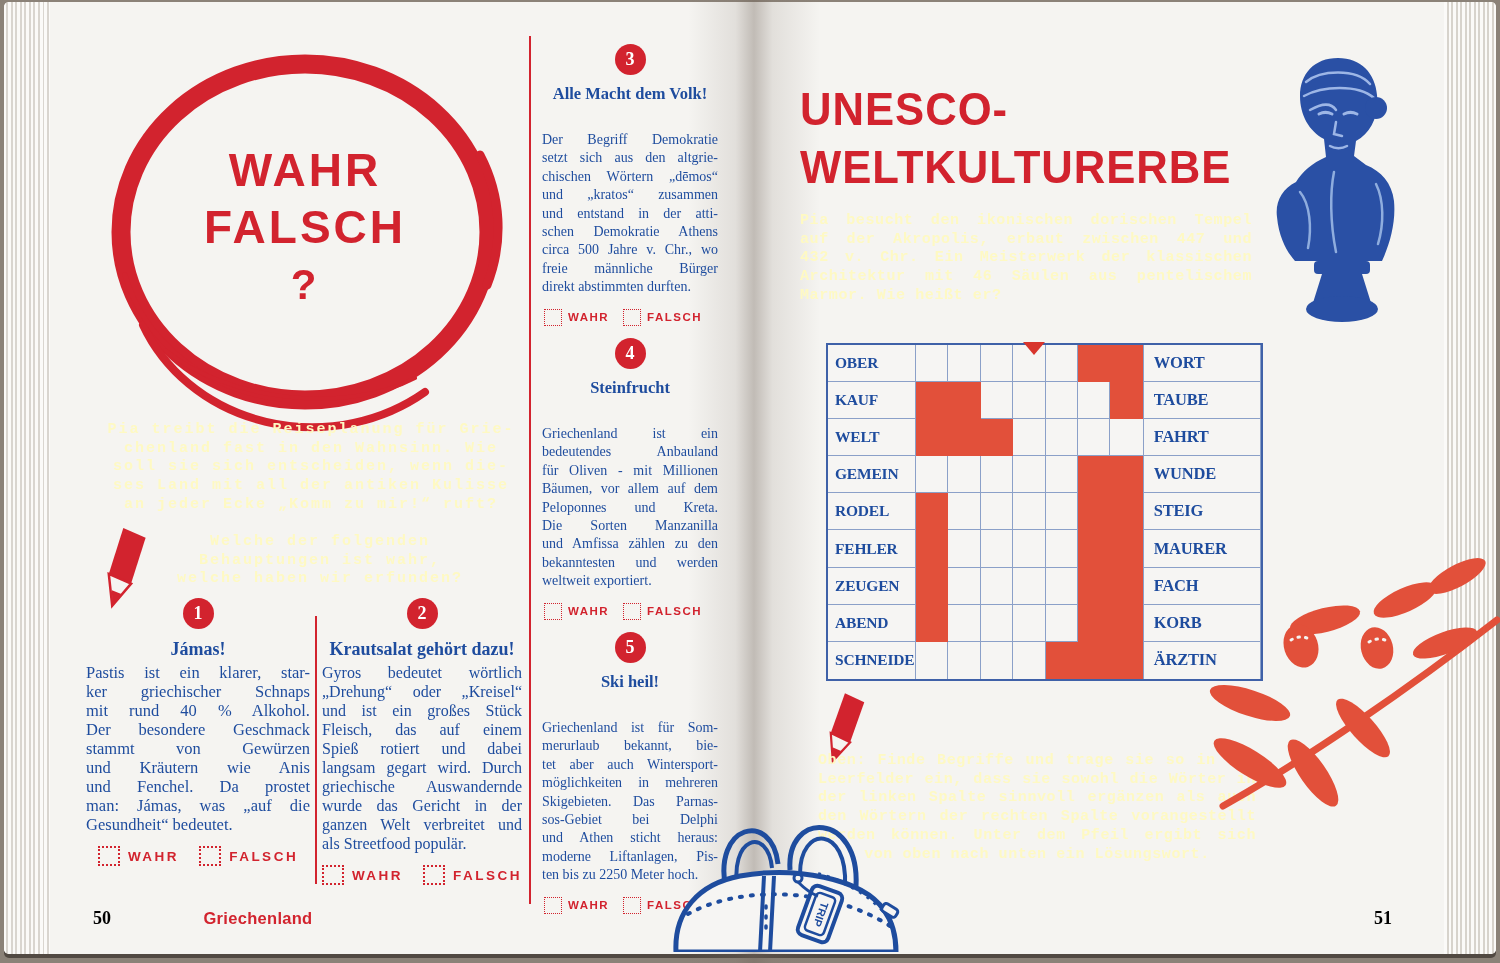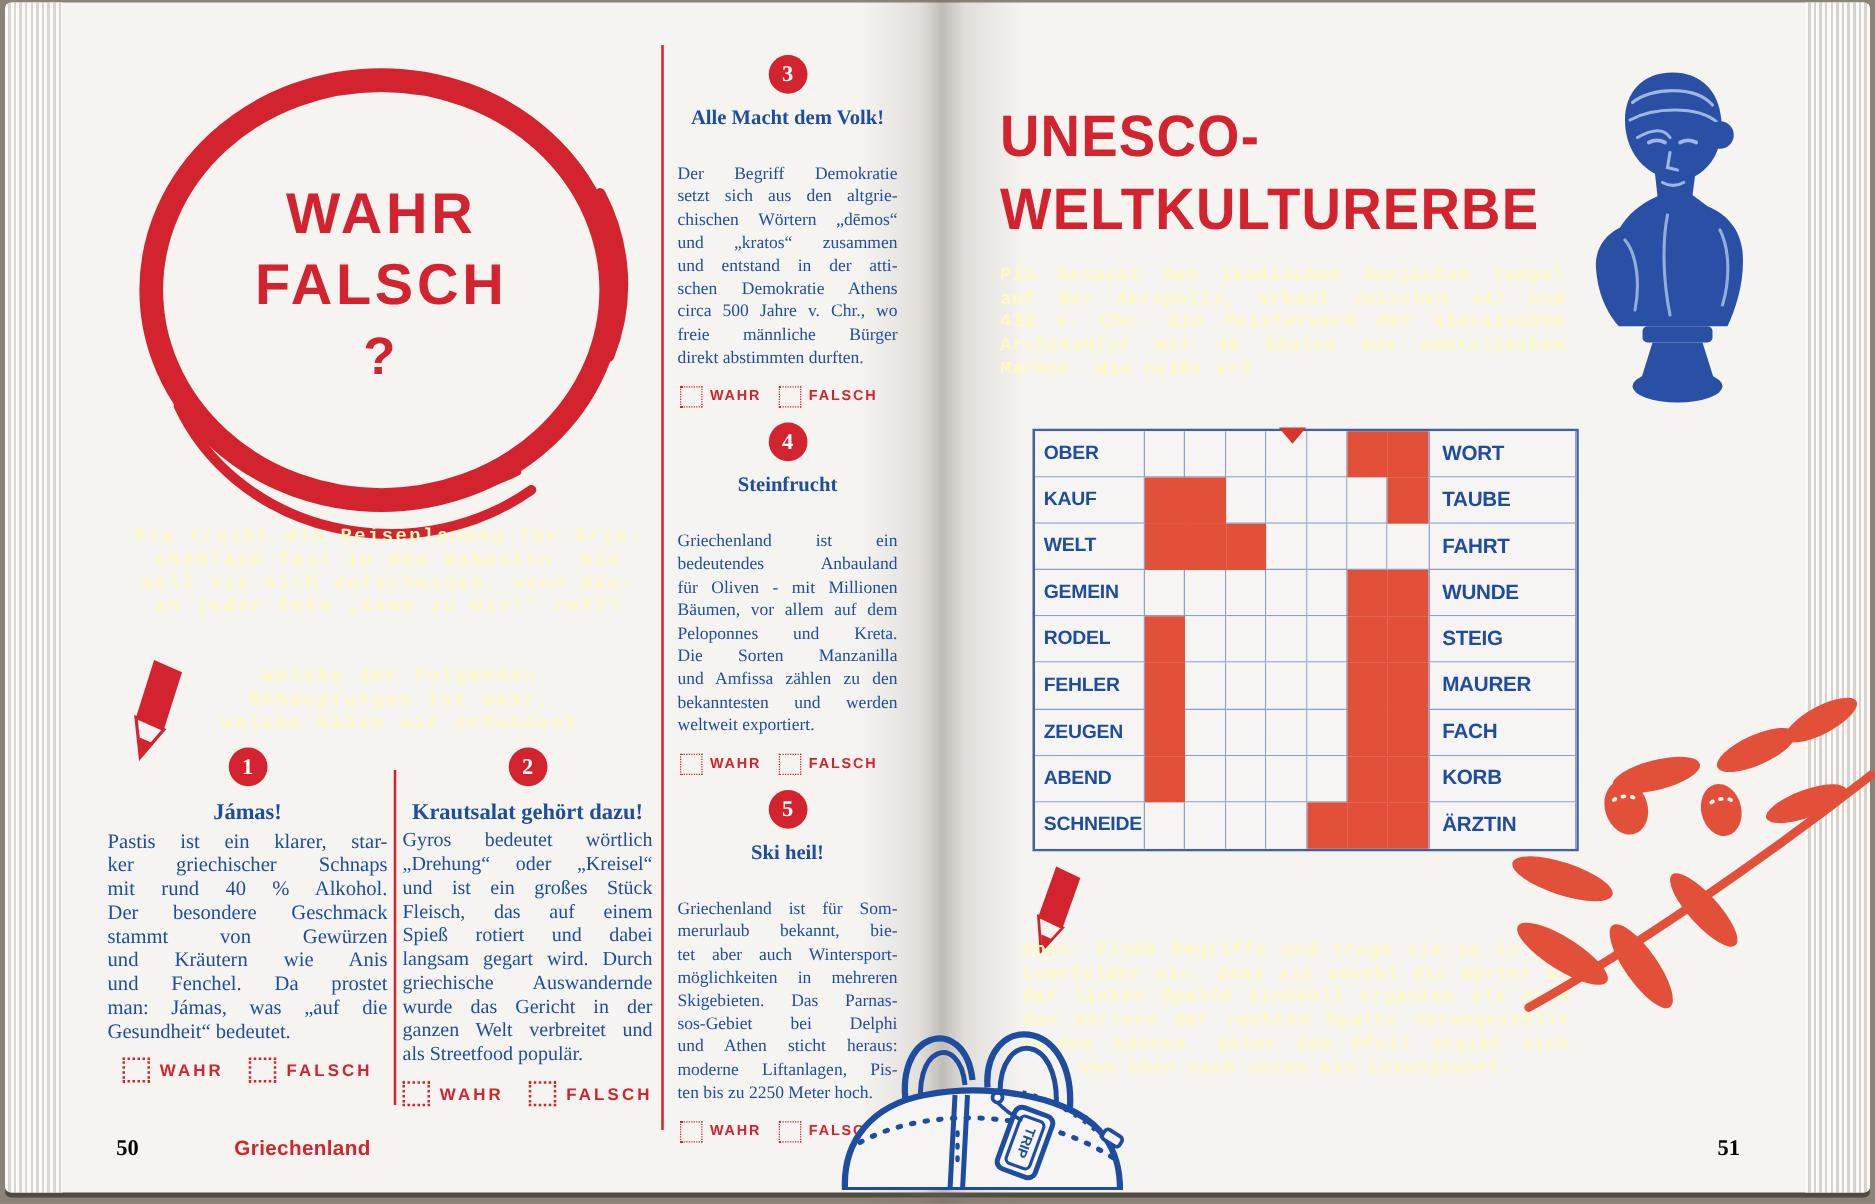--- a/index.html
+++ b/index.html
@@ -57,21 +57,21 @@
   
   .headline{left:800px;top:80px;width:480px;font-weight:bold;font-size:45px;line-height:56px;
       letter-spacing:1px;color:#d2232e;transform:scale(.97,1.04);transform-origin:left top;}
   .r-intro{left:800px;top:212px;width:452px;}
   .l-intro{left:85px;top:421px;width:452px;}
   .prompt{left:120px;top:533px;width:400px;}
   .outro{left:818px;top:752px;width:438px;}
 
   
   .puzzle{left:826px;top:343px;width:437px;border:2px solid #3f61a8;background:#f6f5f3;}
-  .prow{display:grid;grid-template-columns:88px repeat(7,32.4px) 1fr;height:37.1px;}
+  .prow{display:grid;grid-template-columns:88px repeat(7,32.4px) 1fr;height:37.1px;font-family:Liberation Serif, serif;}
   .prow>*{border-right:1px solid #8ba0c8;border-bottom:1px solid #8ba0c8;}
   .prow> :nth-child(8){border-right:none;}
   .prow:last-child>*{border-bottom:none;}
   .pword{display:flex;align-items:center;font-weight:bold;font-size:15.5px;color:#1e4c9e;
       letter-spacing:-.2px;padding-left:7px;background:#f6f5f3;}
   .pword.right{border-left:1px solid #8ba0c8;padding-left:10px;font-size:16.5px;}
   .pcell{background:#f6f5f3;}
   .pcell.filled{background:#e2503a;border-color:#e2503a;}
   .parrow{position:absolute;top:-3px;width:0;height:0;z-index:4;
       border-left:11px solid transparent;border-right:11px solid transparent;
@@ -105,20 +105,21 @@
       <div>WAHR</div>
       <div>FALSCH</div>
       <div class="qm">?</div>
     </div>
   </div>
 
   <div class="z tw tw-c l-intro">
       <div class="tline">Pia treibt die Reiseplanung für Grie-</div>
       <div class="tline">chenland fast in den Wahnsinn. Wie</div>
       <div class="tline">soll sie sich entscheiden, wenn die-</div>
+      <div class="tline">ses Land mit all der antiken Kulisse</div>
       <div class="tline">an jeder Ecke „Komm zu mir!“ ruft?</div>
     </div>
 
   <div class="z pencil" style="left:96px;top:528px;transform:rotate(14deg);">
     <svg width="60" height="86" viewBox="0 0 60 86">
       <polygon points="17,2 41,6 38,54 14,50" fill="#d2232e"></polygon>
       <polygon points="14,50 38,54 25,80" fill="#f5f4f1" stroke="#d2232e" stroke-width="2.5"></polygon>
       <polygon points="21,65 31,66.5 25,80" fill="#d2232e"></polygon>
     </svg>
   </div>
@@ -248,21 +249,21 @@
     <div class="cbrow">
       <span class="cb"></span>
       <span class="cblabel">WAHR</span>
       <span class="cb"></span>
       <span class="cblabel">FALSCH</span>
     </div>
   </section>
 
   <div class="z" style="left:93px;top:908px;">
     <span class="pagenum">50</span>
-    <span class="chapter" style="margin-left:40px;padding-left:32px;">Griechenland</span>
+    <span class="chapter" style="margin-left:56px;padding-left:32px;">Griechenland</span>
   </div>
 
   <div class="z headline">
     <div>UNESCO-</div>
     <div>WELTKULTURERBE</div>
   </div>
 
   <div class="z" style="left:1272px;top:52px;">
     <svg width="142" height="278" viewBox="0 0 142 278">
       <path d="M66,6 C42,6 28,22 28,44 C28,63 37,79 52,87 L54,105 C40,111 30,120 24,130 C10,137 3,150 5,165 C7,187 16,201 23,209 L110,209 C118,192 124,170 122,149 C120,131 109,119 94,113 L82,104 L84,89 C99,81 107,64 105,43 C103,21 89,6 66,6 Z" fill="#2a50a5"></path>

